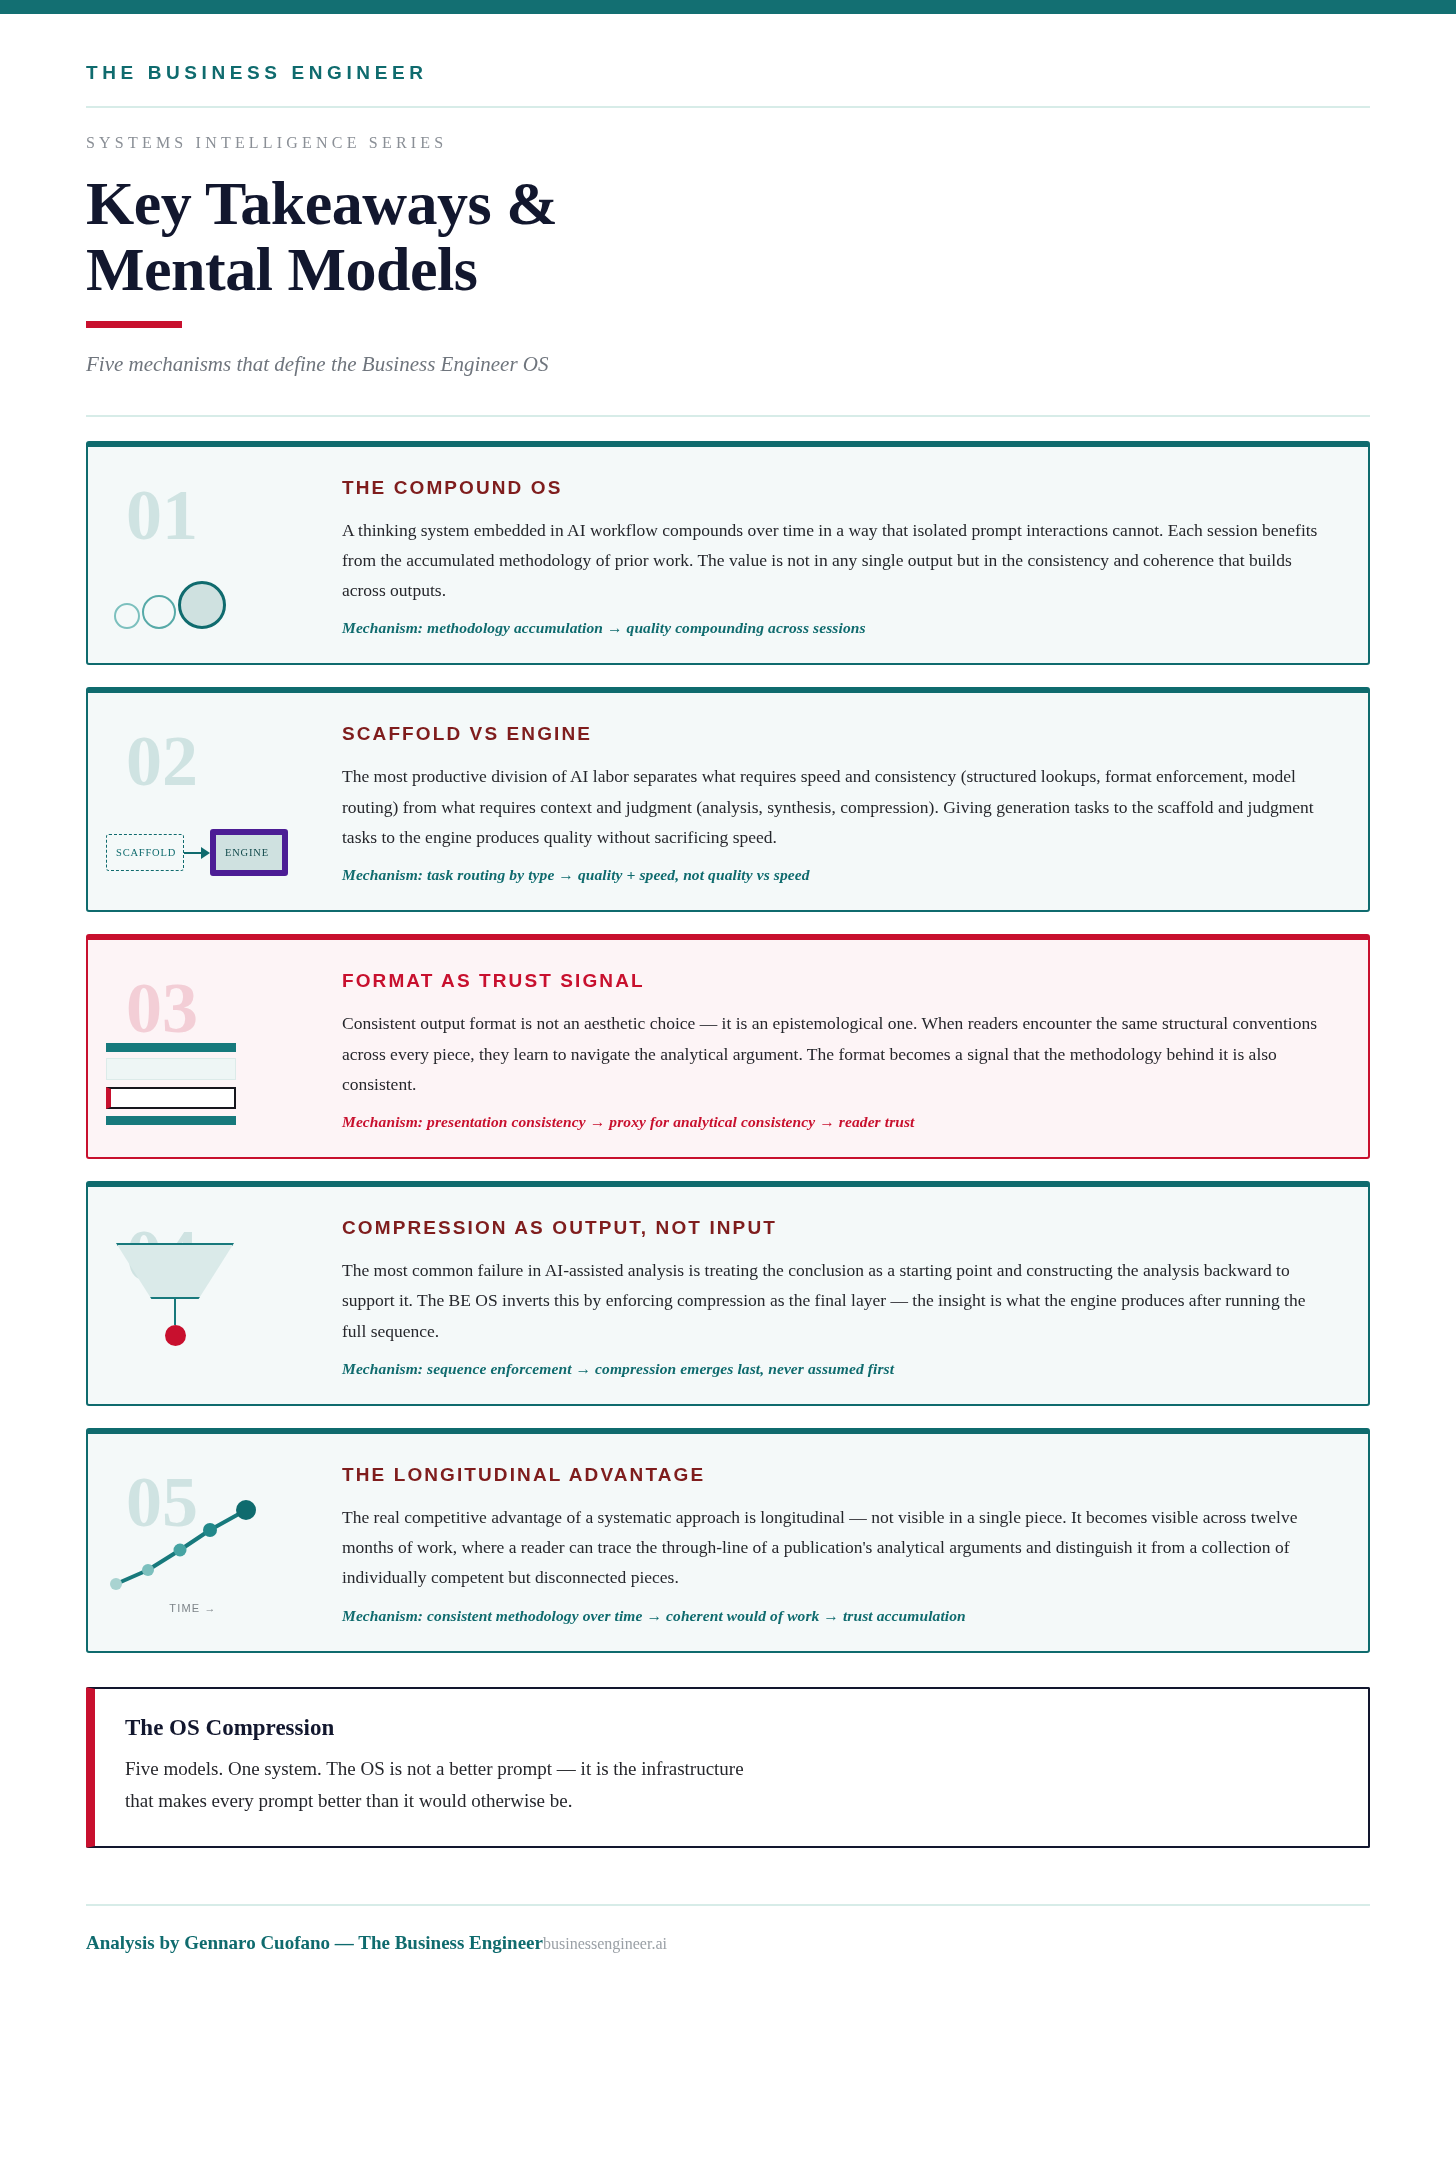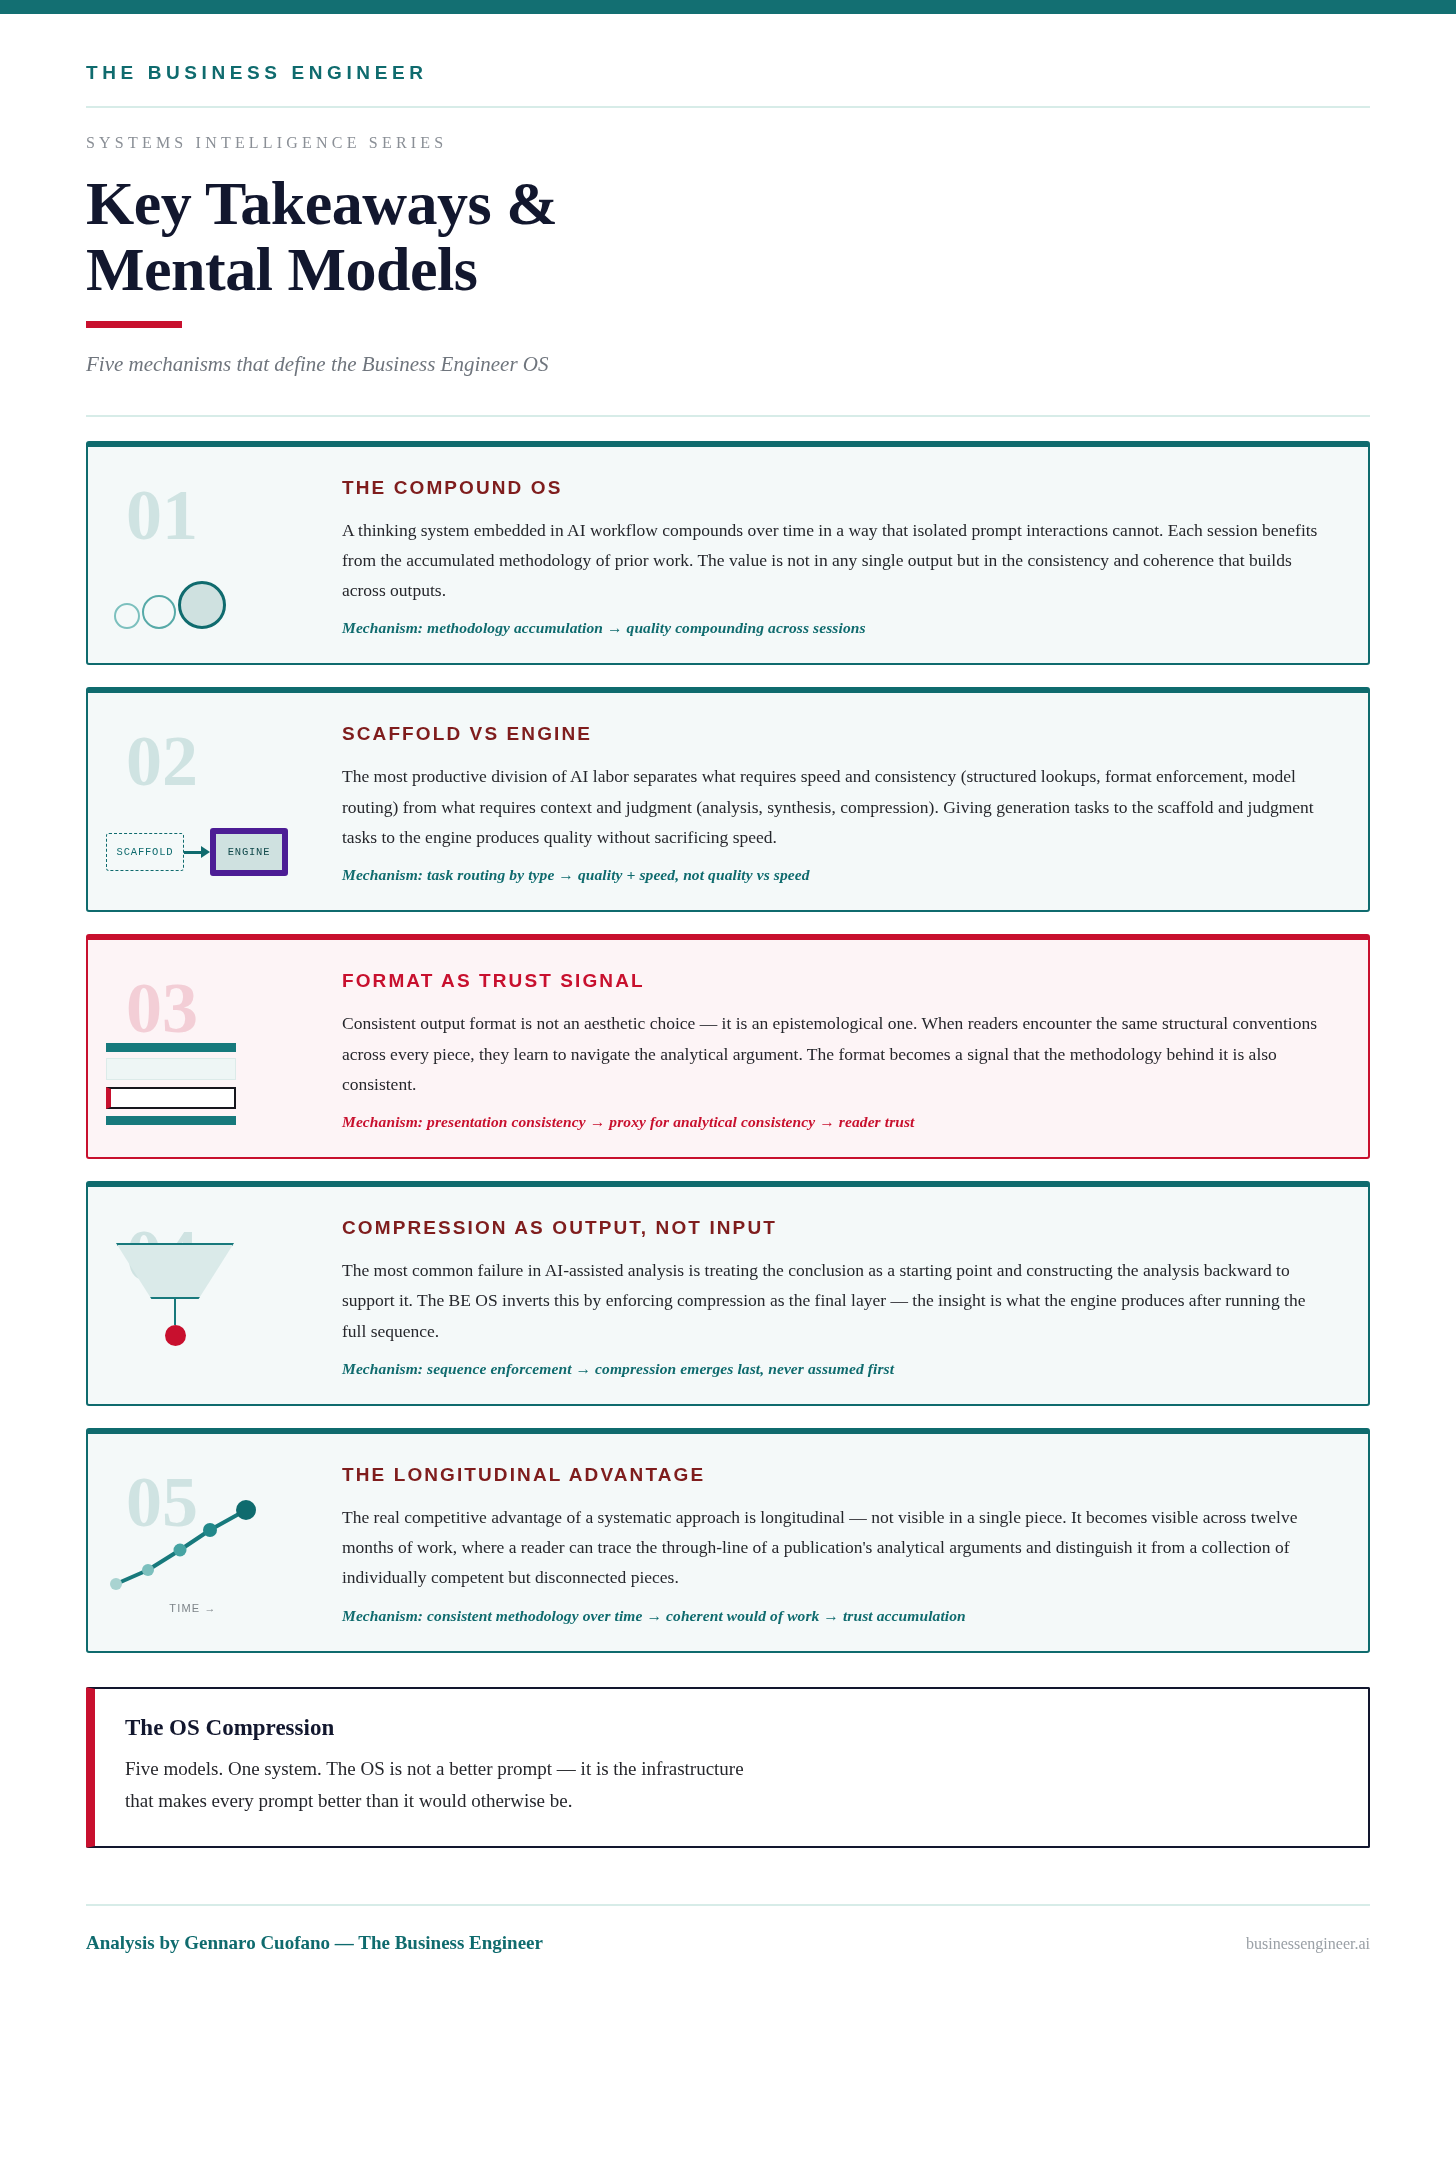--- a/index.html
+++ b/index.html
@@ -176,26 +176,26 @@
 
   
   .v-flow {
     position: absolute;
     left: 18px;
     bottom: 34px;
     display: flex;
     align-items: center;
   }
   .v-box {
-    font-family: Liberation Mono, monospace;
+    font-family: Liberation Serif, serif;
     font-size: 10.5px;
     letter-spacing: 0.8px;
     color: #0f6b6e;
     padding: 12px 9px;
-    text-align: center;
+    text-align: left;
     width: 78px;
     border-radius: 3px;
   }
   .v-box.dashed {
     border: 1.6px dashed #0f6b6e;
     background: transparent;
   }
   .v-box.solid {
     border: 6px solid #4c1d95;
     background: #cfe1e0;
@@ -323,21 +323,20 @@
   .footer-wrap {
     margin: 56px 86px 0 86px;
   }
   .footer-rule {
     height: 2px;
     background: #d7ece8;
     margin-bottom: 26px;
   }
   .footer-row {
     display: flex;
-    justify-content: space-between;
     align-items: baseline;
   }
   .footer-left {
     font-family: "Liberation Serif", "DejaVu Serif", serif;
     font-weight: 700;
     font-size: 19px;
     color: #0f6b6e;
   }
   .footer-right {
     font-family: "Liberation Serif", "DejaVu Serif", serif;

